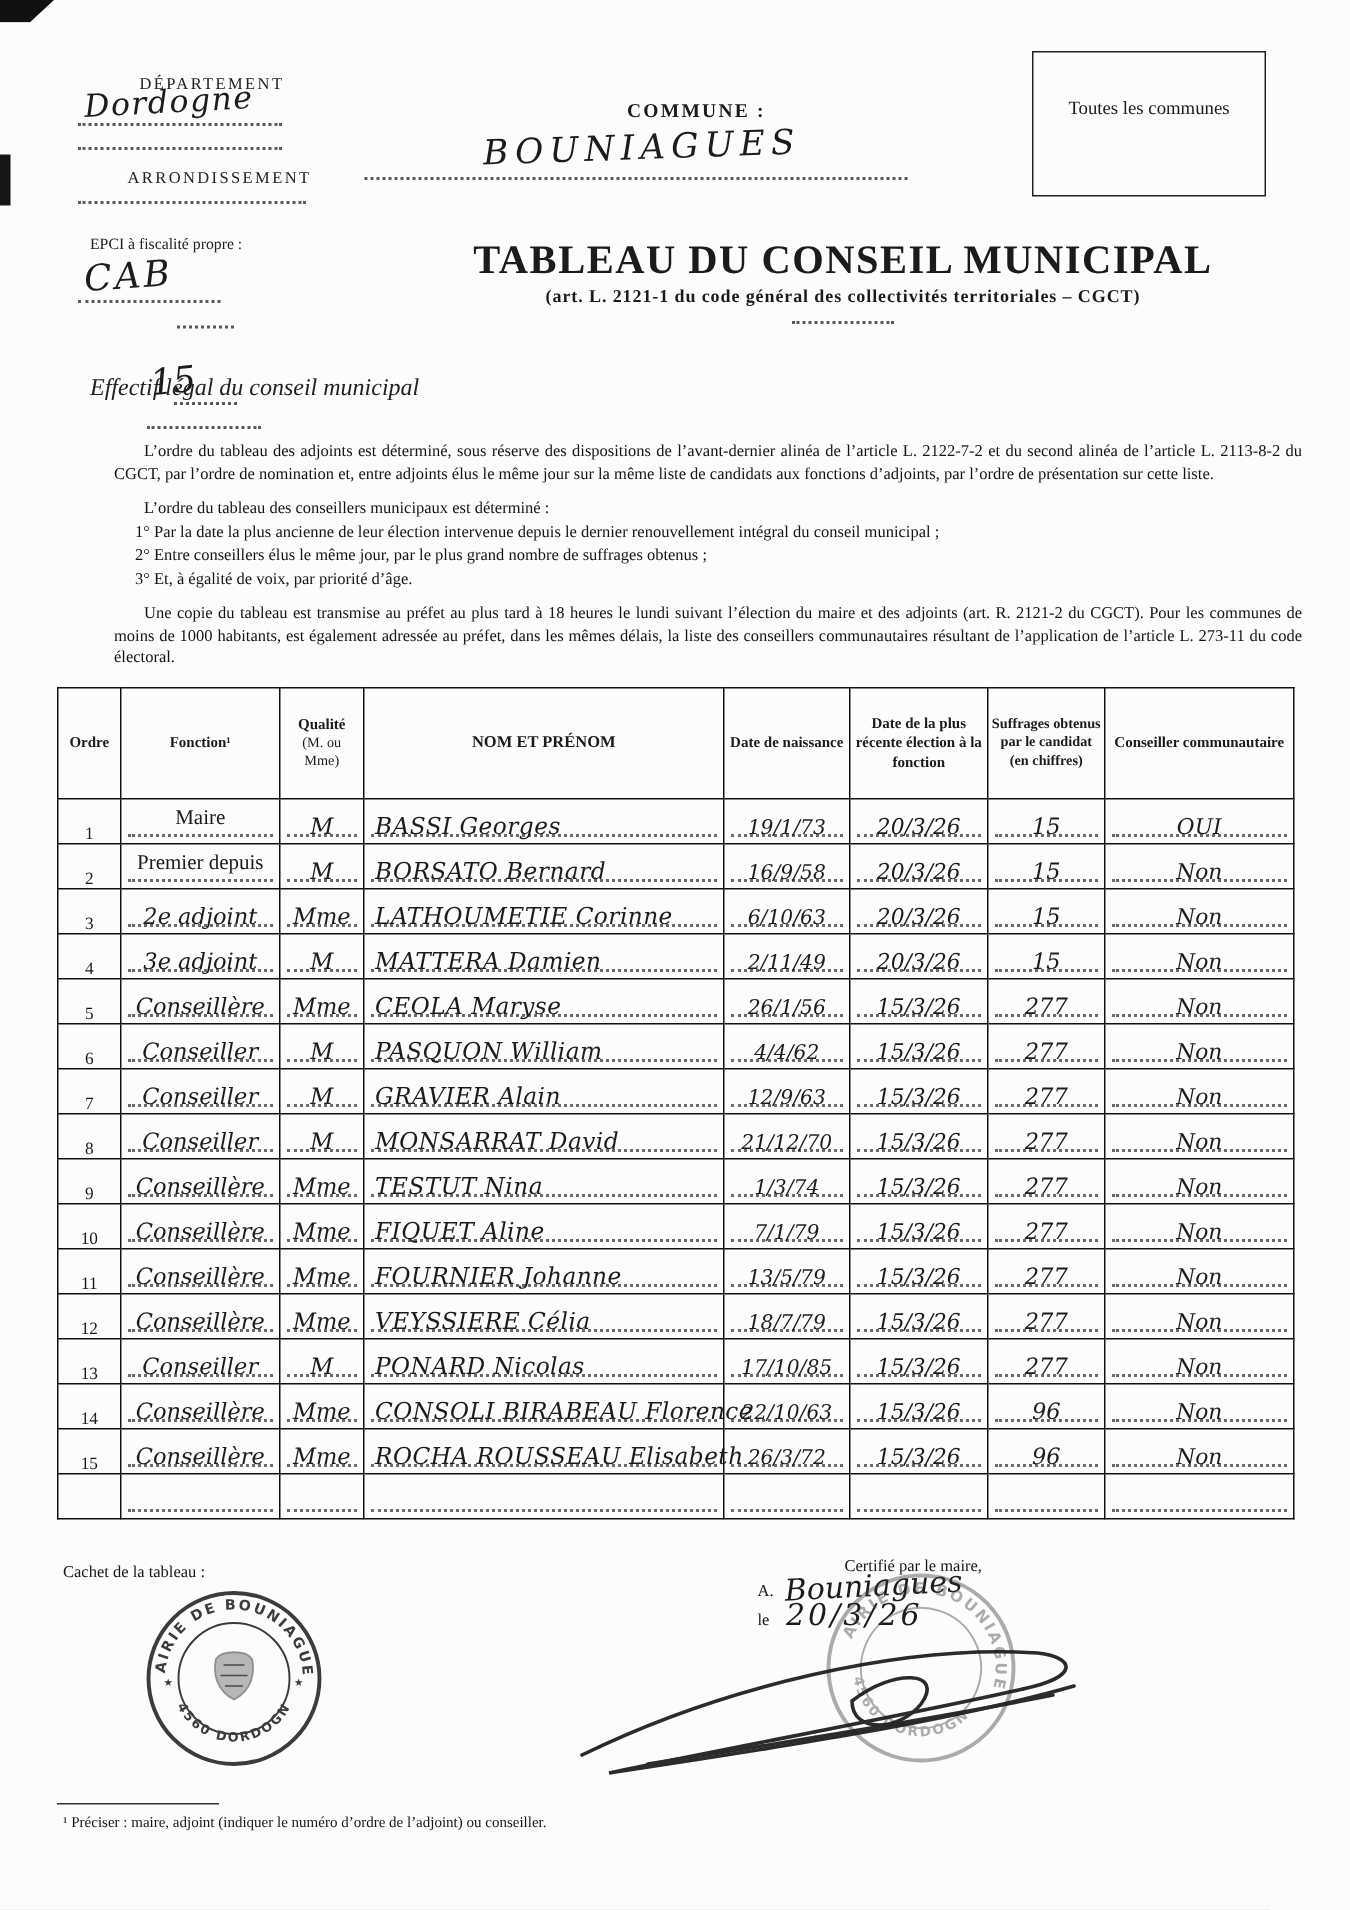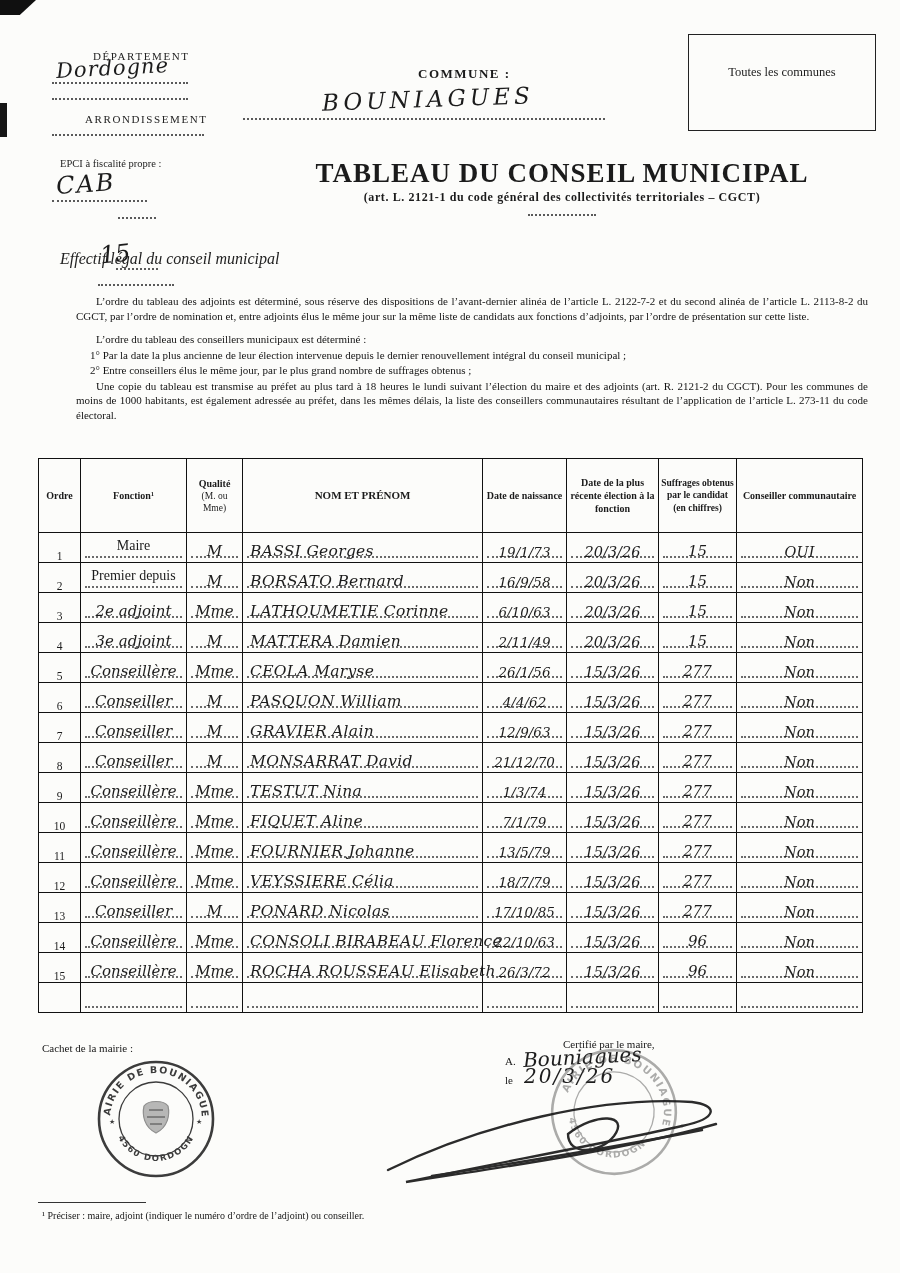--- a/index.html
+++ b/index.html
@@ -53,21 +53,21 @@
   <div class="abs hand hand-big" style="left:56px; top:56px; transform:rotate(-3deg);" data-name="departement-value">Dordogne</div>
   <div class="abs dotline" style="left:52px; top:82px; width:136px;" data-name="dotted-line"></div>
   <div class="abs dotline" style="left:52px; top:98px; width:136px;" data-name="dotted-line"></div>
   <div class="abs lbl" style="left:85px; top:113px;" data-name="arrondissement-label">ARRONDISSEMENT</div>
   <div class="abs dotline" style="left:52px; top:134px; width:152px;" data-name="dotted-line"></div>
 
   <div class="abs commune-lbl" style="left:418px; top:66px;" data-name="commune-label">COMMUNE :</div>
   <div class="abs hand" style="left:322px; top:86px; font-size:23px; letter-spacing:4px; transform:rotate(-2deg);" data-name="commune-value">BOUNIAGUES</div>
   <div class="abs dotline" style="left:243px; top:118px; width:362px;" data-name="dotted-line"></div>
 
-  <div class="abs box" style="left:688px; top:34px; width:188px; height:97px; padding-top:30px;" data-name="toutes-communes-box">
+  <div class="abs box" style="left:688px; top:34px; width:156px; height:97px; padding-top:30px;" data-name="toutes-communes-box">
     <span data-name="toutes-communes-label">Toutes les communes</span>
   </div>
 
   <div class="abs small-lbl" style="left:60px; top:158px;" data-name="epci-label">EPCI à fiscalité propre :</div>
   <div class="abs hand" style="left:56px; top:170px; font-size:24px; letter-spacing:2px; transform:rotate(-4deg);" data-name="epci-value">CAB</div>
   <div class="abs dotline" style="left:52px; top:200px; width:95px;" data-name="dotted-line"></div>
   <div class="abs dotline" style="left:118px; top:217px; width:38px;" data-name="dotted-line"></div>
 
   <div class="abs title" style="left:262px; top:158px; width:600px;" data-name="page-title">TABLEAU DU CONSEIL MUNICIPAL</div>
   <div class="abs subtitle" style="left:262px; top:190px; width:600px;" data-name="page-subtitle">(art. L. 2121-1 du code général des collectivités territoriales – CGCT)</div>
@@ -76,20 +76,21 @@
   <div class="abs small-lbl" style="left:60px; top:250px; font-size:16px;font-style:italic;" data-name="effectif-label">Effectif légal du conseil municipal</div>
   <div class="abs hand" style="left:100px; top:240px; font-size:24px; transform:rotate(-6deg);" data-name="effectif-value">15</div>
   <div class="abs dotline" style="left:116px; top:268px; width:42px;" data-name="dotted-line"></div>
   <div class="abs dotline" style="left:98px; top:284px; width:76px;" data-name="dotted-line"></div>
 
   <div class="abs legal" style="left:76px; top:294px; width:792px;" data-name="legal-text-block">
     <p data-name="legal-paragraph-2">L’ordre du tableau des adjoints est déterminé, sous réserve des dispositions de l’avant-dernier alinéa de l’article L. 2122-7-2 et du second alinéa de l’article L. 2113-8-2 du CGCT, par l’ordre de nomination et, entre adjoints élus le même jour sur la même liste de candidats aux fonctions d’adjoints, par l’ordre de présentation sur cette liste.</p>
     <div class="item" style="text-indent:20px;" data-name="legal-paragraph-3-intro">L’ordre du tableau des conseillers municipaux est déterminé :</div>
     <div class="item" data-name="legal-list-item">1° Par la date la plus ancienne de leur élection intervenue depuis le dernier renouvellement intégral du conseil municipal ;</div>
     <div class="item" data-name="legal-list-item">2° Entre conseillers élus le même jour, par le plus grand nombre de suffrages obtenus ;</div>
+    <div class="item" style="margin-bottom:9px;" data-name="legal-list-item">3° Et, à égalité de voix, par priorité d’âge.</div>
     <p data-name="legal-paragraph-4">Une copie du tableau est transmise au préfet au plus tard à 18 heures le lundi suivant l’élection du maire et des adjoints (art. R. 2121-2 du CGCT). Pour les communes de moins de 1000 habitants, est également adressée au préfet, dans les mêmes délais, la liste des conseillers communautaires résultant de l’application de l’article L. 273-11 du code électoral.</p>
   </div>
 
   <table class="conseil abs" style="left:38px; top:458px;" data-name="conseil-municipal-table">
     <colgroup>
       <col style="width:42px">
         <col style="width:106px">
         <col style="width:56px">
         <col style="width:240px">
       <col style="width:84px">
@@ -733,21 +734,21 @@
           </td>
           <td data-name="cell-communautaire">
             <div class="cellline" data-name="writing-line">
               <span class="hand hv" data-name="communautaire-value"></span>
             </div>
           </td>
         </tr>
     </tbody>
   </table>
 
-  <div class="abs cert" style="left:42px; top:1042px;" data-name="cachet-label">Cachet de la mairie :</div>
+  <div class="abs cert" style="left:42px; top:1042px;" data-name="cachet-label">Cachet de la tableau :</div>
 
   <svg class="abs" style="left:95px; top:1058px;" width="122" height="122" viewBox="0 0 122 122" data-name="mairie-stamp">
     <defs>
       <path id="arcTop" d="M 15,61 A 46,46 0 0 1 107,61"></path>
       <path id="arcBot" d="M 24.6,82 A 42,42 0 0 0 97.4,82"></path>
     </defs>
     <circle cx="61" cy="61" r="57" fill="none" stroke="#3c3c3c" stroke-width="2.6" data-name="stamp-outer-ring"></circle>
     <circle cx="61" cy="61" r="37" fill="none" stroke="#3c3c3c" stroke-width="1.3" data-name="stamp-inner-ring"></circle>
     <text class="stamp-arc" font-size="9.5" text-anchor="middle" data-name="stamp-top-text"><textPath href="#arcTop" startOffset="50%">MAIRIE DE BOUNIAGUES</textPath></text>
     <text class="stamp-arc" font-size="8.5" text-anchor="middle" data-name="stamp-bottom-text"><textPath href="#arcBot" startOffset="50%">24560 DORDOGNE</textPath></text>

